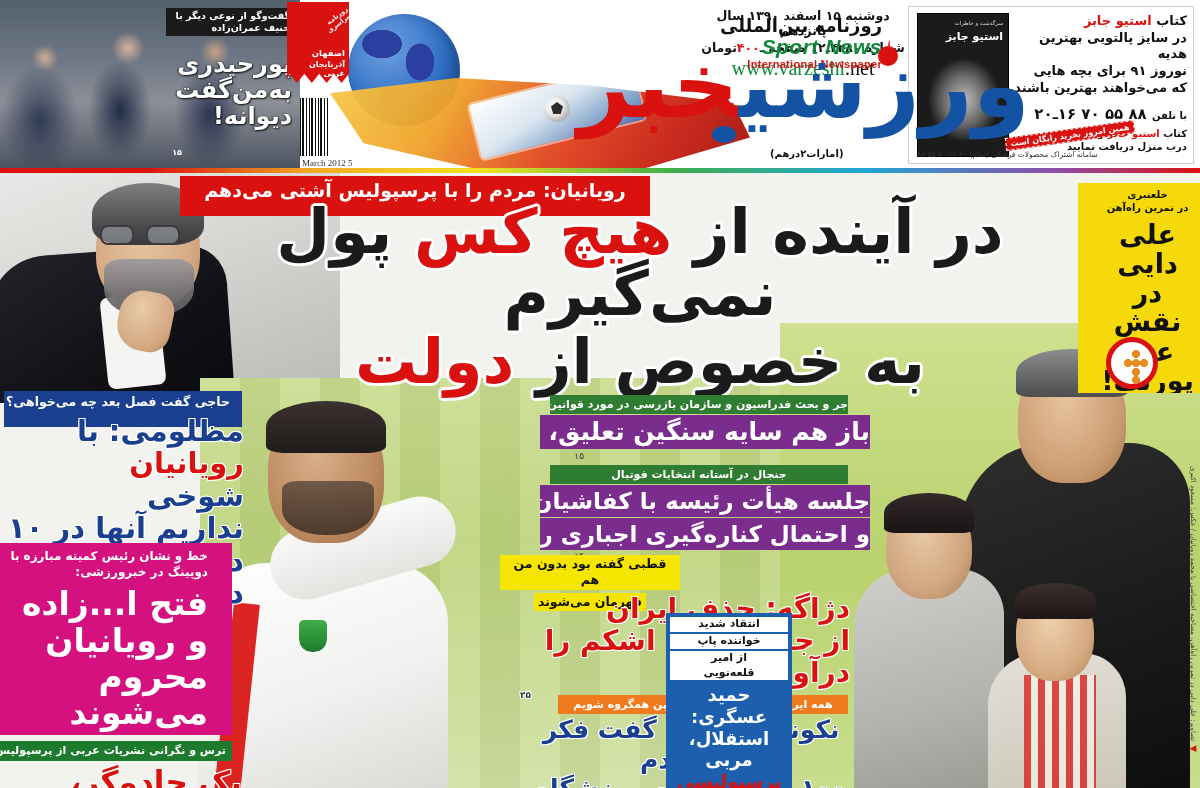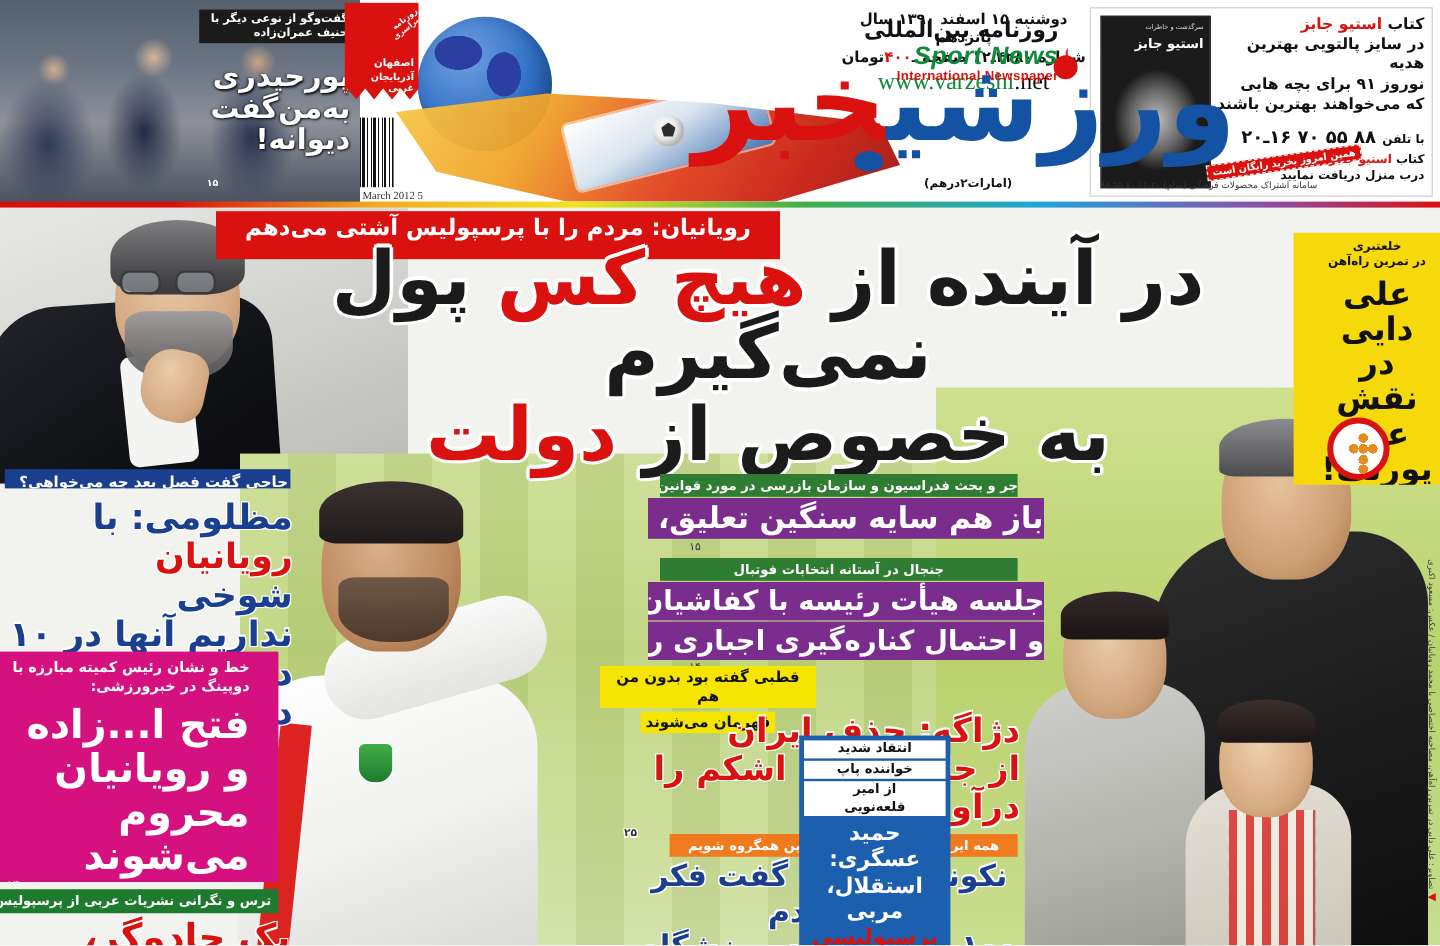--- a/index.html
+++ b/index.html
@@ -416,21 +416,21 @@
     text-shadow: 2px 2px 0 #fff, -2px 2px 0 #fff, 2px -2px 0 #fff, -2px -2px 0 #fff,
                  0 3px 0 #fff, 0 -3px 0 #fff, 3px 0 0 #fff, -3px 0 0 #fff;
   }
   .main-head .mh-l1 { font-size: 62px; }
   .main-head .mh-l2 { font-size: 62px; margin-top: 6px; }
   .main-head .rd { color: #d9110f; }
   .main-head .pg { display:block; font-size: 10px; color:#333; text-align: left; margin-top: 2px; }
 
   
   .box-yellow {
-    position: absolute; right: 0; top: 21px; width: 122px; height: 210px;
+    position: absolute; right: 0; top: 10px; width: 122px; height: 210px;
     background: #f5d90a; z-index: 21; direction: rtl; text-align: center;
     padding: 5px 4px 0 21px; overflow: hidden;
   }
   .box-yellow .kicker { font-size: 10px; font-weight: bold; color: #111; line-height: 1.3; }
   .box-yellow .ttl { margin-top: 6px; font-size: 27px; font-weight: bold; color: #111; line-height: 1.08; }
   .box-yellow .pg { font-size: 8px; color:#333; text-align:left; margin-top: 2px;}
   .box-yellow .sign {
     position: absolute; left: 28px; bottom: 4px; width: 52px; height: 52px;
     border-radius: 50%; background: #fff; border: 5px solid #d9110f;
   }
@@ -440,23 +440,23 @@
       radial-gradient(circle 4px at 13px 4px, #e58b1f 0 98%, transparent),
       radial-gradient(circle 4px at 5px 13px, #e58b1f 0 98%, transparent),
       radial-gradient(circle 4px at 21px 13px, #e58b1f 0 98%, transparent),
       radial-gradient(circle 4px at 13px 13px, #e58b1f 0 98%, transparent),
       radial-gradient(circle 4px at 13px 22px, #e58b1f 0 98%, transparent),
       radial-gradient(circle 4px at 13px 30px, #e58b1f 0 98%, transparent);
   }
 
   
   .k-blue {
-    position: absolute; left: 4px; top: 218px; width: 238px; height: 16px;
+    position: absolute; left: 4px; top: 218px; width: 238px; height: 36px;
     background: #1b3f8f; color: #fff; direction: rtl; text-align: right;
-    font-size: 12.5px; font-weight: bold; line-height: 22px; padding: 0 2px;
+    font-size: 12.5px; font-weight: bold; line-height: 22px; padding: 0 12px;
     z-index: 23; white-space: nowrap; overflow: hidden;
   }
   .h-left1 {
     position: absolute; left: 0px; top: 240px; width: 250px; z-index: 23;
     direction: rtl; text-align: right; padding: 2px 6px 0 0;
   }
   .h-left1 span { display: block; font-size: 29px; font-weight: bold; color: #1b3f8f; line-height: 1.12;
     text-shadow: 1px 1px 0 #fff, -1px -1px 0 #fff, 1px -1px 0 #fff, -1px 1px 0 #fff; }
   .h-left1 .rd { color: #d9110f; }
   .h-left1 .pg { font-size: 9px; color: #333; text-align: left; }

